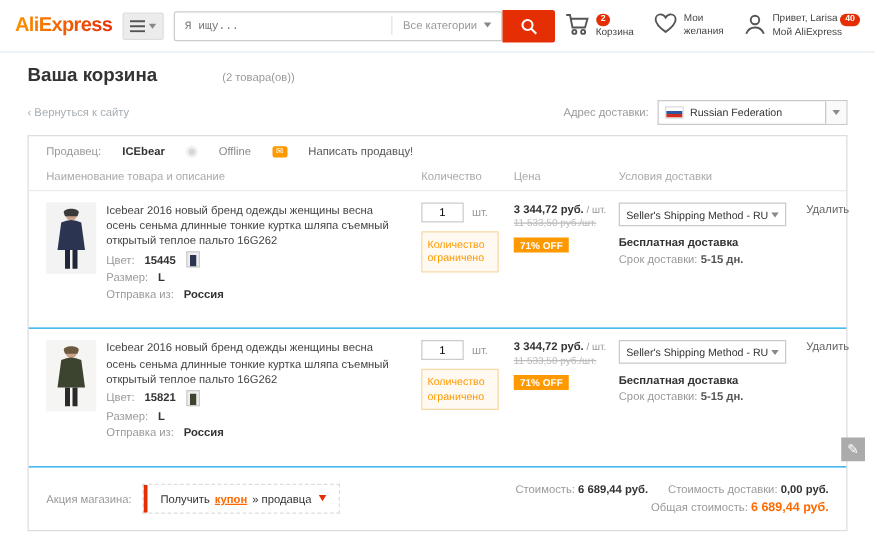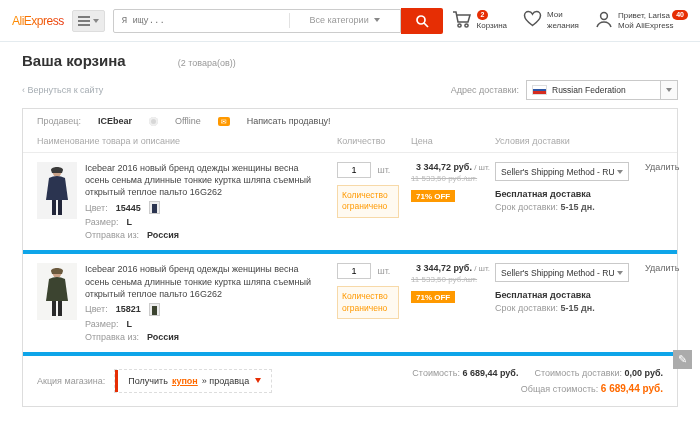--- a/index.html
+++ b/index.html
@@ -1,30 +1,30 @@
 <!DOCTYPE html>
 <html><head>
 <meta charset="utf-8">
 <style>
   * { margin:0; padding:0; box-sizing:border-box; }
   body { font-family:"Liberation Sans", sans-serif; background:#fff; }
   .page { width:700px; height:437px; position:relative; overflow:hidden; background:#fff; }
 
   
   .hdr { display:flex; align-items:center; height:42px; padding:0 12px; gap:8px; border-bottom:1px solid #e4ebef; }
-  .logo { font-size:12px; font-weight:normal; letter-spacing:-0.5px;
+  .logo { font-size:16px; font-weight:bold; letter-spacing:-0.5px;
           background:linear-gradient(90deg,#ff9000,#e62e04);
           -webkit-background-clip:text; background-clip:text; color:transparent; }
   .menu-btn { background:#ececec; border:1px solid #ddd; border-radius:2px; height:22px; padding:0 5px;
               font-size:12px; color:#555; display:flex; align-items:center; gap:3px; cursor:pointer; }
   .caret { width:0; height:0; border-left:3px solid transparent; border-right:3px solid transparent; border-top:4px solid #888; display:inline-block; }
   .searchwrap { display:flex; align-items:center; flex:1; max-width:330px; }
   .search { display:flex; align-items:center; flex:1; height:24px; border:1px solid #ccc; border-radius:2px 0 0 2px; background:#fff; }
   .search input { flex:1; border:0; outline:0; padding:0 8px; font-size:9px; color:#333; min-width:0; font-family:Liberation Mono, monospace; }
-  .cat { display:flex; align-items:center; gap:5px; padding:0 20px; border-left:1px solid #e2e2e2; color:#999; font-size:9px; height:70%; cursor:pointer; }
+  .cat { display:flex; align-items:center; gap:5px; padding:0 8px; border-left:1px solid #e2e2e2; color:#999; font-size:9px; height:70%; cursor:pointer; }
   .search-btn { width:42px; height:26px; background:#e62e04; border:0; border-radius:0 2px 2px 0;
                 display:flex; align-items:center; justify-content:center; cursor:pointer; }
   .hright { display:flex; gap:16px; margin-left:auto; align-items:center; }
   .hitem { display:flex; gap:5px; align-items:flex-start; cursor:pointer; }
   .hlabel { font-size:8px; color:#444; line-height:1.3; }
   .badge { background:#e62e04; color:#fff; border-radius:7px; font-size:7px; padding:0.5px 4px; display:inline-block; font-weight:bold; }
   .sicon { stroke:#555; fill:none; stroke-width:1.5; }
 
   
   .main { padding:10px 22px 0; }
@@ -42,31 +42,31 @@
 
   
   .box { border:1px solid #ddd; margin-top:8px; background:#fff; }
   .seller-row { display:flex; align-items:center; gap:17px; padding:7px 14px 5px; font-size:9px; color:#999; }
   .seller-name { color:#333; font-weight:bold; text-decoration:none; }
   .dot { width:9px; height:9px; border-radius:50%; background:#d7d7d7; box-shadow:inset 0 0 0 2px #efefef; }
   .status { color:#888; }
   .mail { background:#ff9900; color:#fff; font-size:7px; padding:1px 3px; border-radius:2px; line-height:1; }
   .contact { color:#555; text-decoration:none; }
   .cols { display:grid; grid-template-columns:300px 74px 84px 150px 1fr; padding:5px 14px 6px; font-size:9px; color:#aaa; border-bottom:1px solid #ececec; }
-  .item { display:grid; grid-template-columns:48px 252px 74px 84px 150px 1fr; padding:9px 14px 10px; border-bottom:4px solid #0ea5e9; font-size:9px; }
+  .item { display:grid; grid-template-columns:48px 252px 74px 84px 150px 1fr; padding:9px 14px 22px; border-bottom:1px solid #0ea5e9; font-size:9px; }
   .pimg { width:40px; height:57px; background:#f3f3f3; cursor:pointer; }
   .ptitle { color:#444; line-height:1.35; font-size:9px; padding-right:14px; cursor:pointer; }
   .attr { margin-top:3px; color:#999; display:flex; align-items:center; gap:8px; }
   .attr b { color:#333; }
   .swatch { width:11px; height:13px; border:1px solid #ccc; background:#eee; display:inline-flex; align-items:flex-end; justify-content:center; }
   .swatch i { display:block; width:5px; height:9px; }
   .qty-input { width:34px; height:16px; border:1px solid #ccc; text-align:center; font-size:9px; font-family:inherit; }
   .unit { color:#999; margin-left:4px; }
   .warn { margin-top:7px; border:1px solid #f7d9a8; background:#fffaf1; color:#ff9900; padding:4px 4px; font-size:8.5px; line-height:1.35; width:62px; }
-  .pr1 { font-weight:bold; color:#333;text-align:center; }
+  .pr1 { font-weight:bold; color:#333; }
   .pr1 span { color:#999; font-weight:normal; font-size:8px; }
   .pr-old { color:#bbb; text-decoration:line-through; font-size:8px; margin-top:2px; }
   .off { display:inline-block; background:#ff9900; color:#fff; font-size:8px; font-weight:bold; padding:1.5px 5px; margin-top:7px; }
   .ship-sel { border:1px solid #c9c9c9; height:19px; display:flex; align-items:center; justify-content:space-between; padding:0 5px; font-size:8.5px; color:#333; width:134px; cursor:pointer; background:#fff; }
   .free { font-weight:bold; color:#333; margin-top:8px; }
   .term { color:#999; margin-top:3px; }
   .term b { color:#555; font-weight:bold; }
   .del { text-align:right; color:#666; font-size:9px; text-decoration:none; }
 
   

